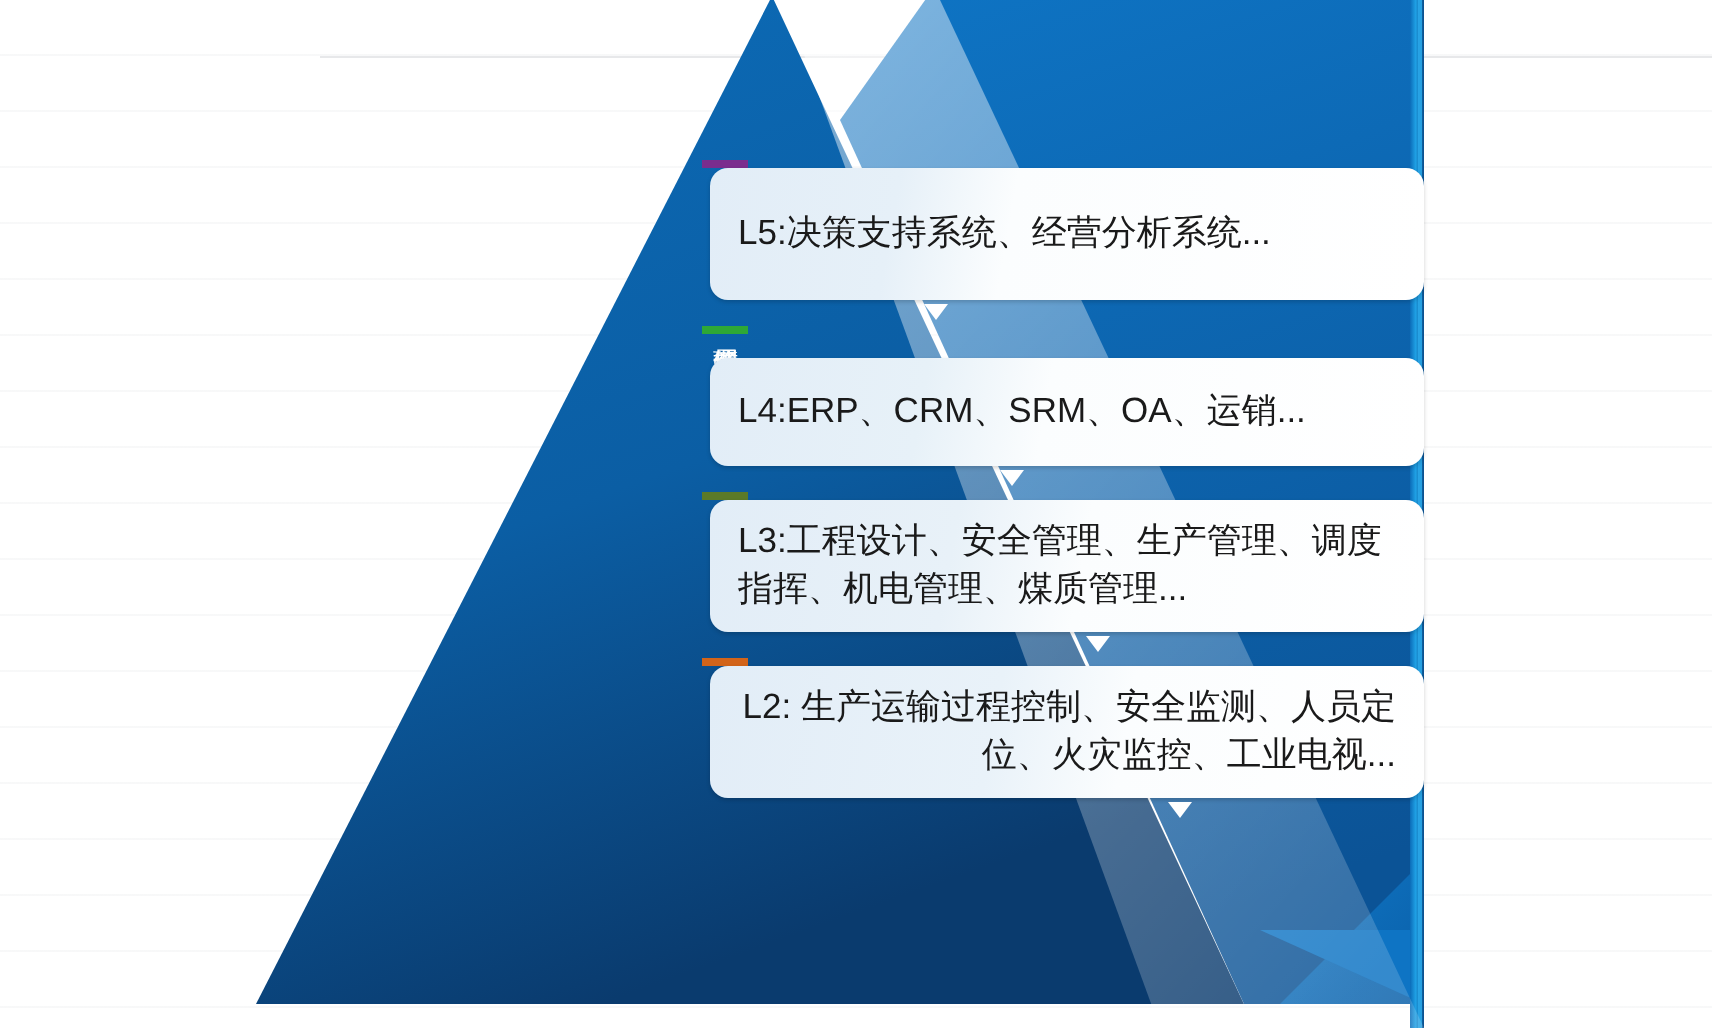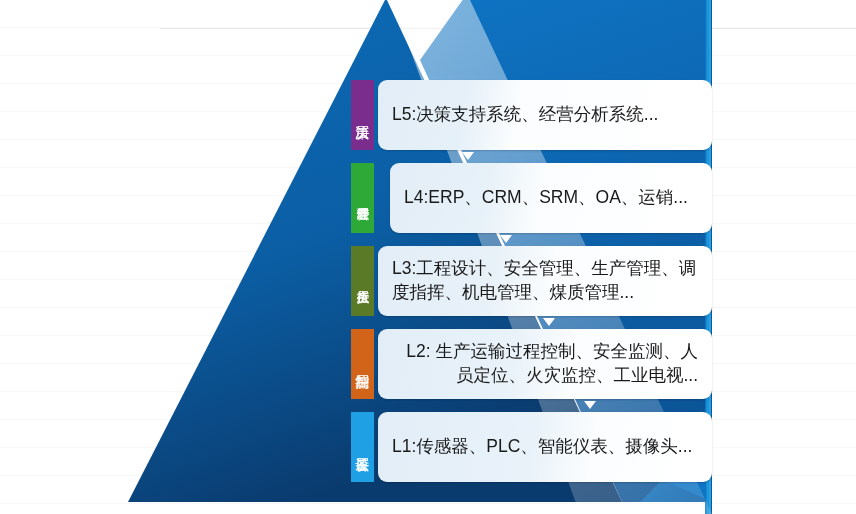--- a/index.html
+++ b/index.html
@@ -34,20 +34,21 @@
   }
 
   
   #art{position:absolute;left:0;top:0;}
 
   
   .row{
     position:absolute;
     display:flex;
     align-items:stretch;
+    flex-direction:column;
   }
   .tab{
     width:23px;
     display:flex;
     flex-direction:column;
     align-items:center;
     justify-content:center;
     color:#ffffff;
     font-size:14px;
     line-height:1.02;
@@ -171,22 +172,14 @@
   <div class="row" style="left:351px;top:329px;width:361px;height:70px;text-align:right;">
     <div class="tab" style="background:#D2641A;">
       <span>控制层</span>
     </div>
     <div class="card" style="margin-left:4px;background:linear-gradient(100deg,#E2EDF7 0%,#E9F2F9 40%,#FBFDFE 58%,#FFFFFF 100%);align-items:center;">
       <span class="card-text">L2: 生产运输过程控制、安全监测、人员定位、火灾监控、工业电视...</span>
     </div>
   </div>
   <div class="arrow" style="left:584px;top:401px;"></div>
 
-  <div class="row" style="left:351px;top:412px;width:361px;height:70px;">
-    <div class="tab" style="background:#1FA0E4;">
-      <span>设备层</span>
-    </div>
-    <div class="card" style="margin-left:4px;background:linear-gradient(100deg,#E2EDF7 0%,#E9F2F9 46%,#FBFDFE 64%,#FFFFFF 100%);">
-      <span class="card-text">L1:传感器、PLC、智能仪表、摄像头...</span>
-    </div>
-  </div>
 
 </div>
 
 </body></html>

